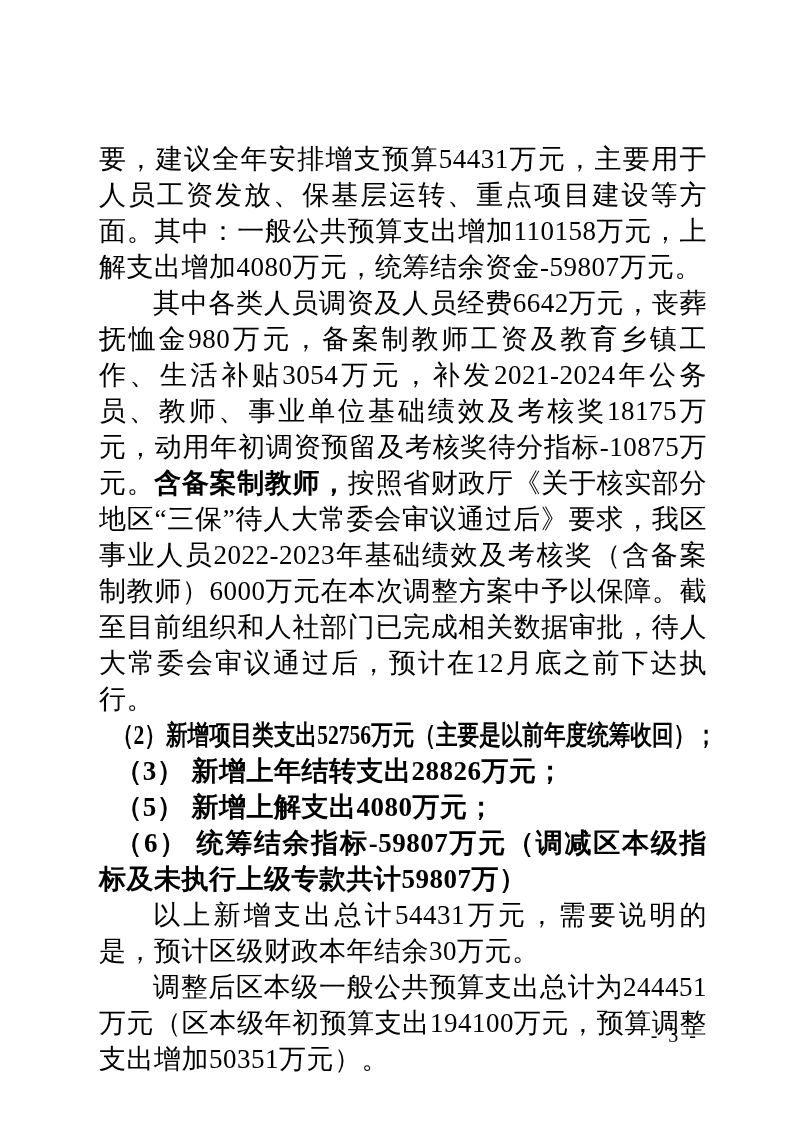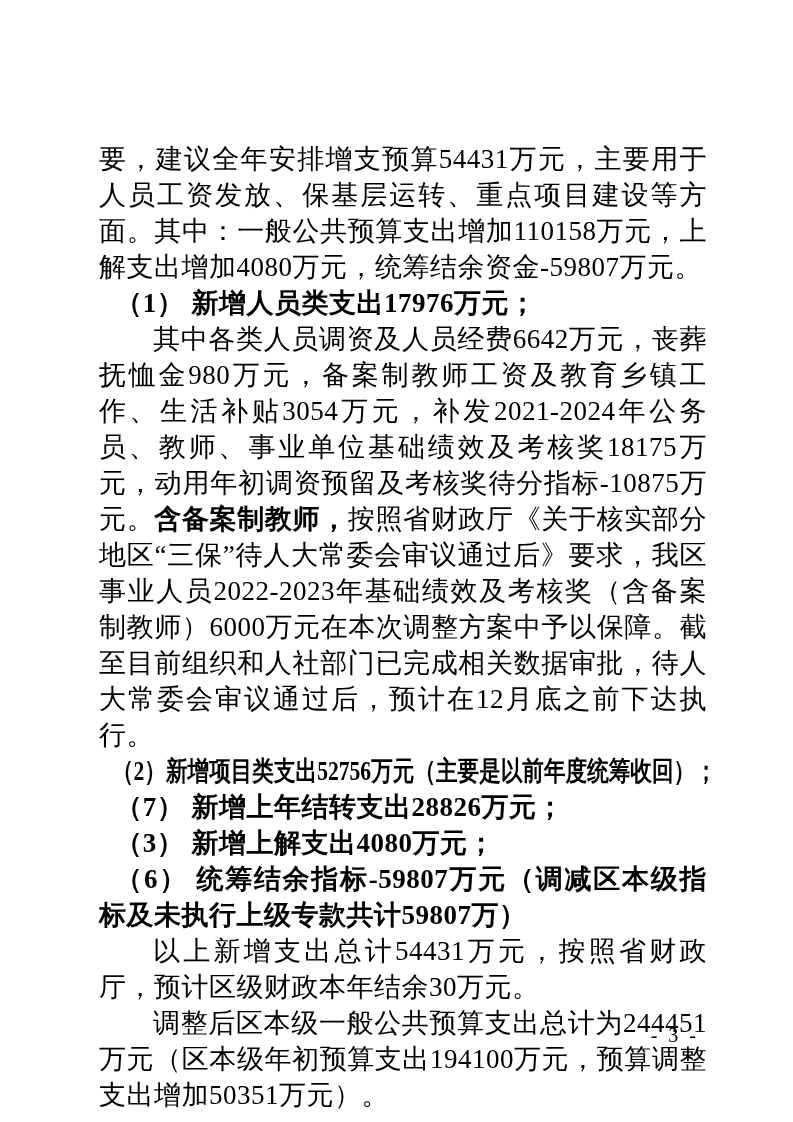--- a/index.html
+++ b/index.html
@@ -50,23 +50,22 @@
     letter-spacing: 3px;
     color: #000000;
   }
 </style>
 </head>
 <body>
 
 <div class="page">
   <div class="content">
       <p class=""><span>要，建议全年安排增支预算54431万元，主要用于人员工资发放、保基层运转、重点项目建设等方面。其中：一般公共预算支出增加110158万元，上解支出增加4080万元，统筹结余资金-59807万元。</span></p>
-      <p class="indent-item"><span class="bold">（1） 新增人员类支出17976万元；</span></p>
       <p class="indent-2"><span>其中各类人员调资及人员经费6642万元，丧葬抚恤金980万元，备案制教师工资及教育乡镇工作、生活补贴3054万元，补发2021-2024年公务员、教师、事业单位基础绩效及考核奖18175万元，动用年初调资预留及考核奖待分指标-10875万元。</span><span class="bold">含备案制教师，</span><span>按照省财政厅《关于核实部分地区“三保”待人大常委会审议通过后》要求，我区事业人员2022-2023年基础绩效及考核奖（含备案制教师）6000万元在本次调整方案中予以保障。截至目前组织和人社部门已完成相关数据审批，待人大常委会审议通过后，预计在12月底之前下达执行。</span></p>
       <p class="indent-item compact"><span class="bold">（2）新增项目类支出52756万元（主要是以前年度统筹收回）；</span></p>
-      <p class="indent-item"><span class="bold">（7） 新增上年结转支出28826万元；</span></p>
-      <p class="indent-item"><span class="bold">（3） 新增上解支出4080万元；</span></p>
+      <p class="indent-item"><span class="bold">（3） 新增上年结转支出28826万元；</span></p>
+      <p class="indent-item"><span class="bold">（5） 新增上解支出4080万元；</span></p>
       <p class="indent-item"><span class="bold">（6） 统筹结余指标-59807万元（调减区本级指标及未执行上级专款共计59807万）</span></p>
-      <p class="indent-2"><span>以上新增支出总计54431万元，按照省财政厅，预计区级财政本年结余30万元。</span></p>
+      <p class="indent-2"><span>以上新增支出总计54431万元，需要说明的是，预计区级财政本年结余30万元。</span></p>
       <p class="indent-2"><span>调整后区本级一般公共预算支出总计为244451万元（区本级年初预算支出194100万元，预算调整支出增加50351万元）。</span></p>
     </div>
   <div class="page-number">- 3 -</div>
 </div>
 
 </body></html>

